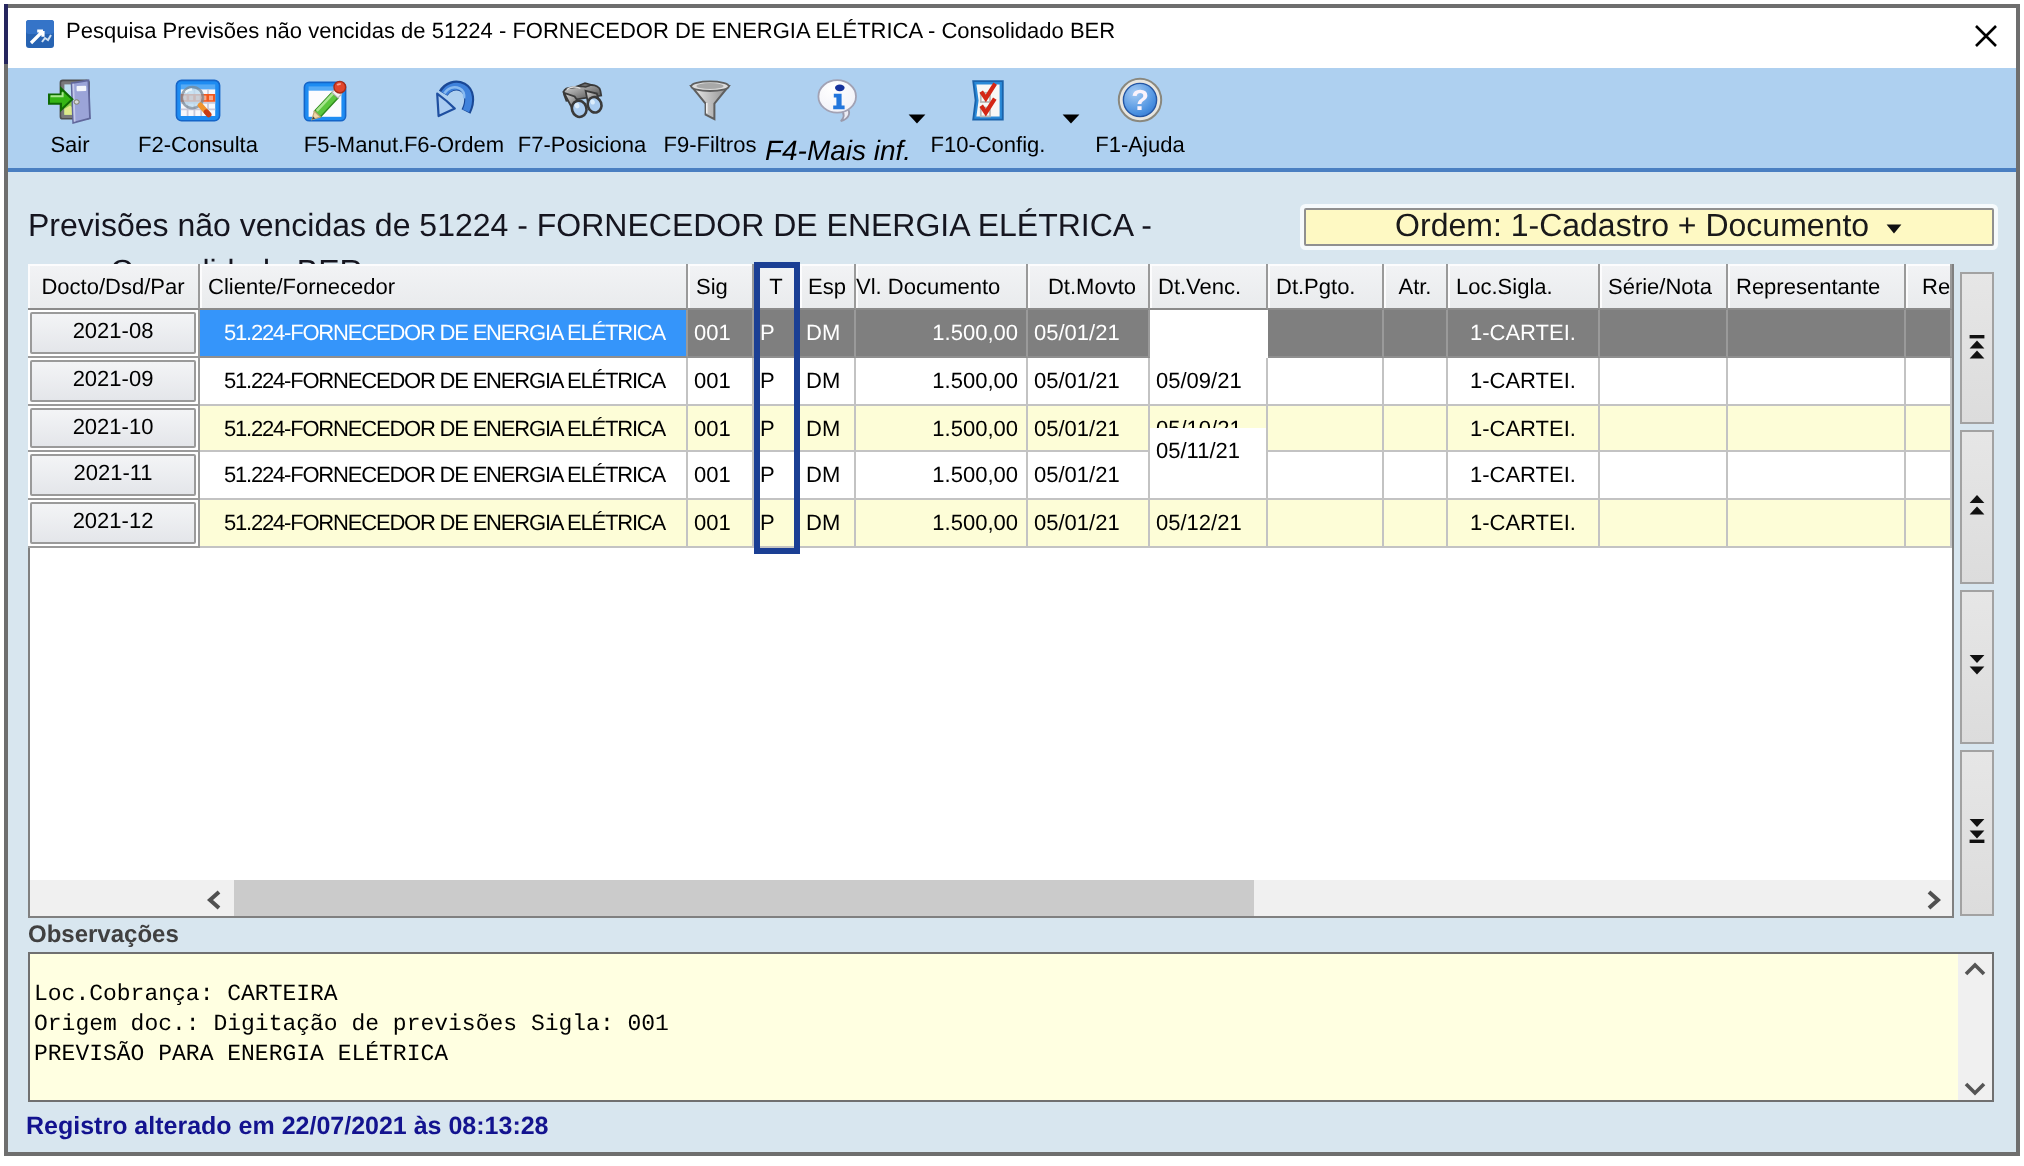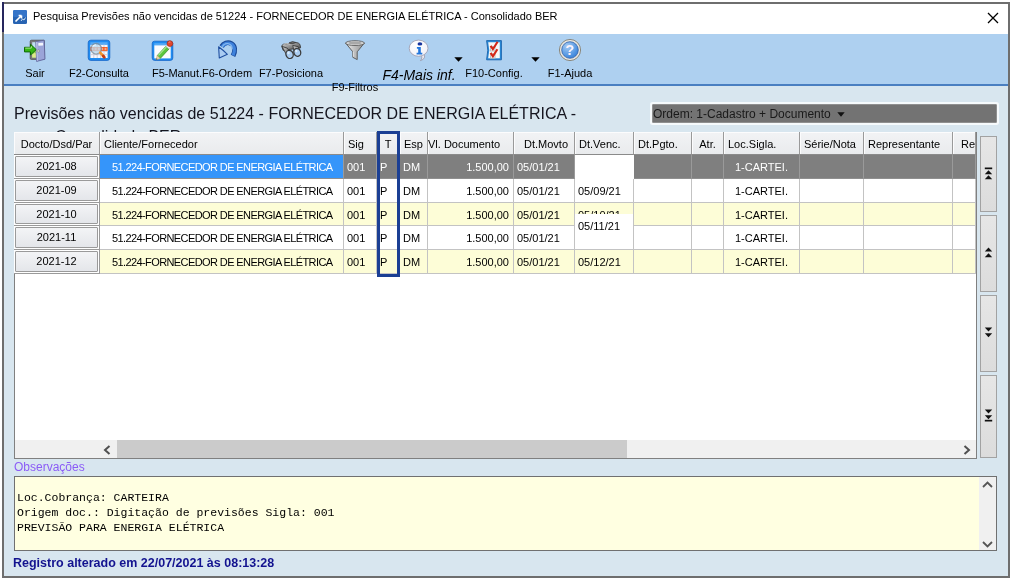--- a/index.html
+++ b/index.html
@@ -138,33 +138,33 @@
     </defs>
  <circle cx="12" cy="12" r="10.6" fill="#e8e6e0" stroke="#8a887e" stroke-width="1"></circle>
  <circle cx="12" cy="12" r="8.3" fill="url(#qg)" stroke="#2456a4" stroke-width="0.7"></circle>
  <text x="12" y="17.2" font-family="Liberation Sans" font-size="14.5" font-weight="bold" fill="#fbf3fb" text-anchor="middle">?</text>
 </svg>
 <div class="abs" style="left:-25px;top:67px;width:120px;text-align:center;font-size:11px;color:#000;">Sair</div>
 <div class="abs" style="left:39px;top:67px;width:120px;text-align:center;font-size:11px;color:#000;">F2-Consulta</div>
 <div class="abs" style="left:86px;top:67px;width:120px;text-align:center;font-size:11px;color:#000;margin-left:31px;">F5-Manut.</div>
 <div class="abs" style="left:167px;top:67px;width:120px;text-align:center;font-size:11px;color:#000;">F6-Ordem</div>
 <div class="abs" style="left:231px;top:67px;width:120px;text-align:center;font-size:11px;color:#000;">F7-Posiciona</div>
-<div class="abs" style="left:295px;top:67px;width:120px;text-align:center;font-size:11px;color:#000;margin-top:14px;">F9-Filtros</div>
+<div class="abs" style="left:295px;top:67px;width:120px;text-align:center;font-size:11px;color:#000;">F9-Filtros</div>
 <div class="abs" style="left:359px;top:67px;width:120px;text-align:center;font-size:14px;color:#000;font-style:italic;">F4-Mais inf.</div>
 <div class="abs" style="left:434px;top:67px;width:120px;text-align:center;font-size:11px;color:#000;">F10-Config.</div>
 <div class="abs" style="left:510px;top:67px;width:120px;text-align:center;font-size:11px;color:#000;">F1-Ajuda</div>
 <svg class="abs" style="left:454px;top:57px" width="9" height="5" viewBox="0 0 9 5">
     <path d="M0.3 0.3 L8.7 0.3 L4.5 4.8 Z" fill="#000"></path>
   </svg>
 <svg class="abs" style="left:531px;top:57px" width="9" height="5" viewBox="0 0 9 5">
     <path d="M0.3 0.3 L8.7 0.3 L4.5 4.8 Z" fill="#000"></path>
   </svg>
 <div class="abs" style="left:14px;top:105px;font-size:16px;color:#15151f;letter-spacing:0px;white-space:nowrap;">Previsões não vencidas de 51224 - FORNECEDOR DE ENERGIA ELÉTRICA -</div>
 <div class="abs" style="left:55px;top:128px;font-size:16px;color:#15151f;white-space:nowrap;">Consolidado BER</div>
-<div class="abs" style="left:652px;top:104px;width:345px;height:19px;background:#737373;border:1.5px solid #909090;border-radius:1px;box-shadow:0 0 0 2px #f6fafc;font-size:12px;color:#1a1a1a;line-height:16px;">Ordem: 1-Cadastro + Documento&nbsp;&nbsp;<span style="display:inline-block;vertical-align:1px;"><svg width="8" height="5" viewBox="0 0 8 5">
+<div class="abs" style="left:652px;top:104px;width:345px;height:19px;background:#fef9c3;border:1.5px solid #909090;border-radius:1px;box-shadow:0 0 0 2px #f6fafc;text-align:center;font-size:16px;color:#1a1a1a;line-height:16px;">Ordem: 1-Cadastro + Documento&nbsp;&nbsp;<span style="display:inline-block;vertical-align:1px;"><svg width="8" height="5" viewBox="0 0 8 5">
         <path d="M0.3 0.3 L7.7 0.3 L4 4.7 Z" fill="#111"></path>
       </svg></span></div>
 <div class="abs" style="left:14px;top:132px;width:963px;height:327px;background:#ffffff;border:1px solid #808080;"></div>
 <div class="abs" style="left:14px;top:132px;width:86px;height:23px;background:linear-gradient(#f2f3f5,#e9ebed);border-right:1px solid #9a9a9a;border-bottom:1px solid #8a8a8a;box-shadow:inset 1px 1px 0 #fcfcfd;font-size:11px;color:#000;line-height:25px;white-space:nowrap;overflow:hidden;text-align:center;">Docto/Dsd/Par</div>
 <div class="abs" style="left:100px;top:132px;width:244px;height:23px;background:linear-gradient(#f2f3f5,#e9ebed);border-right:1px solid #9a9a9a;border-bottom:1px solid #8a8a8a;box-shadow:inset 1px 1px 0 #fcfcfd;font-size:11px;color:#000;line-height:25px;white-space:nowrap;overflow:hidden;text-align:left;padding-left:4px;">Cliente/Fornecedor</div>
 <div class="abs" style="left:344px;top:132px;width:33px;height:23px;background:linear-gradient(#f2f3f5,#e9ebed);border-right:1px solid #9a9a9a;border-bottom:1px solid #8a8a8a;box-shadow:inset 1px 1px 0 #fcfcfd;font-size:11px;color:#000;line-height:25px;white-space:nowrap;overflow:hidden;text-align:left;padding-left:4px;">Sig</div>
 <div class="abs" style="left:377px;top:132px;width:23px;height:23px;background:linear-gradient(#f2f3f5,#e9ebed);border-right:1px solid #9a9a9a;border-bottom:1px solid #8a8a8a;box-shadow:inset 1px 1px 0 #fcfcfd;font-size:11px;color:#000;line-height:25px;white-space:nowrap;overflow:hidden;text-align:center;">T</div>
 <div class="abs" style="left:400px;top:132px;width:28px;height:23px;background:linear-gradient(#f2f3f5,#e9ebed);border-right:1px solid #9a9a9a;border-bottom:1px solid #8a8a8a;box-shadow:inset 1px 1px 0 #fcfcfd;font-size:11px;color:#000;line-height:25px;white-space:nowrap;overflow:hidden;text-align:left;padding-left:4px;">Esp</div>
 <div class="abs" style="left:428px;top:132px;width:86px;height:23px;background:linear-gradient(#f2f3f5,#e9ebed);border-right:1px solid #9a9a9a;border-bottom:1px solid #8a8a8a;box-shadow:inset 1px 1px 0 #fcfcfd;font-size:11px;color:#000;line-height:25px;white-space:nowrap;overflow:hidden;text-align:right;padding-right:14px;">Vl. Documento</div>
 <div class="abs" style="left:514px;top:132px;width:61px;height:23px;background:linear-gradient(#f2f3f5,#e9ebed);border-right:1px solid #9a9a9a;border-bottom:1px solid #8a8a8a;box-shadow:inset 1px 1px 0 #fcfcfd;font-size:11px;color:#000;line-height:25px;white-space:nowrap;overflow:hidden;text-align:center;padding-left:4px;">Dt.Movto</div>
@@ -274,21 +274,21 @@
 <svg class="abs" style="left:984px;top:326px" width="9" height="13" viewBox="0 0 9 13">
     <path d="M0.8 1.5 L4.5 5.5 L8.2 1.5 Z" fill="#111"></path>
     <path d="M0.8 7.2 L4.5 11.2 L8.2 7.2 Z" fill="#111"></path>
   </svg>
 <div class="abs" style="left:980px;top:375px;width:17px;height:83px;background:linear-gradient(#e6e6e6,#dcdcdc);border:1px solid #a2a2a2;"></div>
 <svg class="abs" style="left:984px;top:409px" width="9" height="13" viewBox="0 0 9 13">
     <path d="M0.8 0.5 L4.5 4.5 L8.2 0.5 Z" fill="#111"></path>
     <path d="M0.8 6.2 L4.5 10.2 L8.2 6.2 Z" fill="#111"></path>
     <rect x="0.8" y="10.8" width="7.4" height="1.7" fill="#111"></rect>
   </svg>
-<div class="abs" style="left:14px;top:460px;font-size:12px;font-weight:normal;color:#8b5cf6;">Observações</div>
+<div class="abs" style="left:14px;top:460px;font-size:12px;font-weight:bold;color:#404040;">Observações</div>
 <div class="abs" style="left:14px;top:476px;width:983px;height:75px;background:#ffffe1;border:1px solid #707070;"></div>
 <div class="abs" style="left:17px;top:490px;font-family:'Liberation Mono',monospace;font-size:11.5px;color:#000;line-height:15px;white-space:pre;">Loc.Cobrança: CARTEIRA
 Origem doc.: Digitação de previsões Sigla: 001
 PREVISÃO PARA ENERGIA ELÉTRICA</div>
 <div class="abs" style="left:979px;top:477px;width:17px;height:73px;background:#f0f0f0;"></div>
 <svg class="abs" style="left:982px;top:481px" width="11" height="7" viewBox="0 0 11 7">
     <path d="M1 6 L5.5 1.5 L10 6" stroke="#555" stroke-width="1.8" fill="none"></path>
   </svg>
 <svg class="abs" style="left:982px;top:541px" width="11" height="7" viewBox="0 0 11 7">
     <path d="M1 1 L5.5 5.5 L10 1" stroke="#555" stroke-width="1.8" fill="none"></path>

